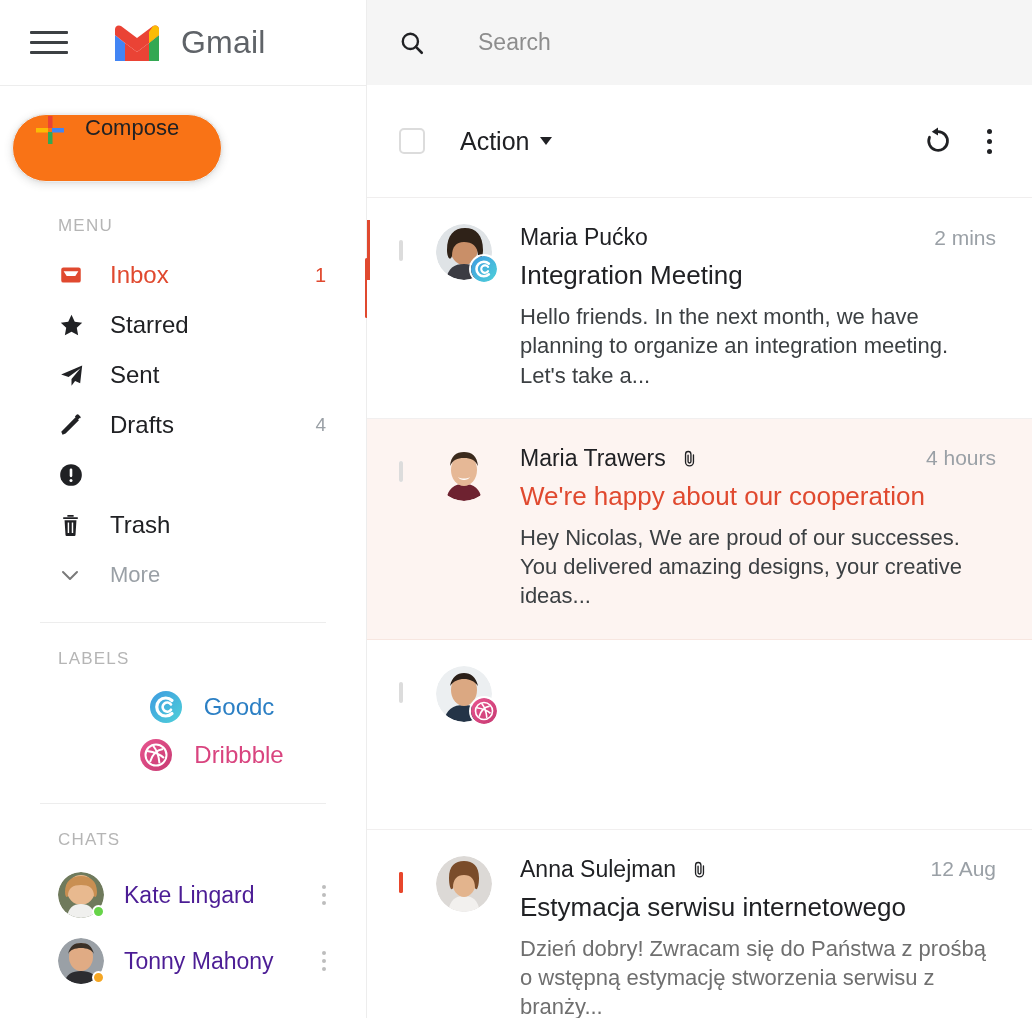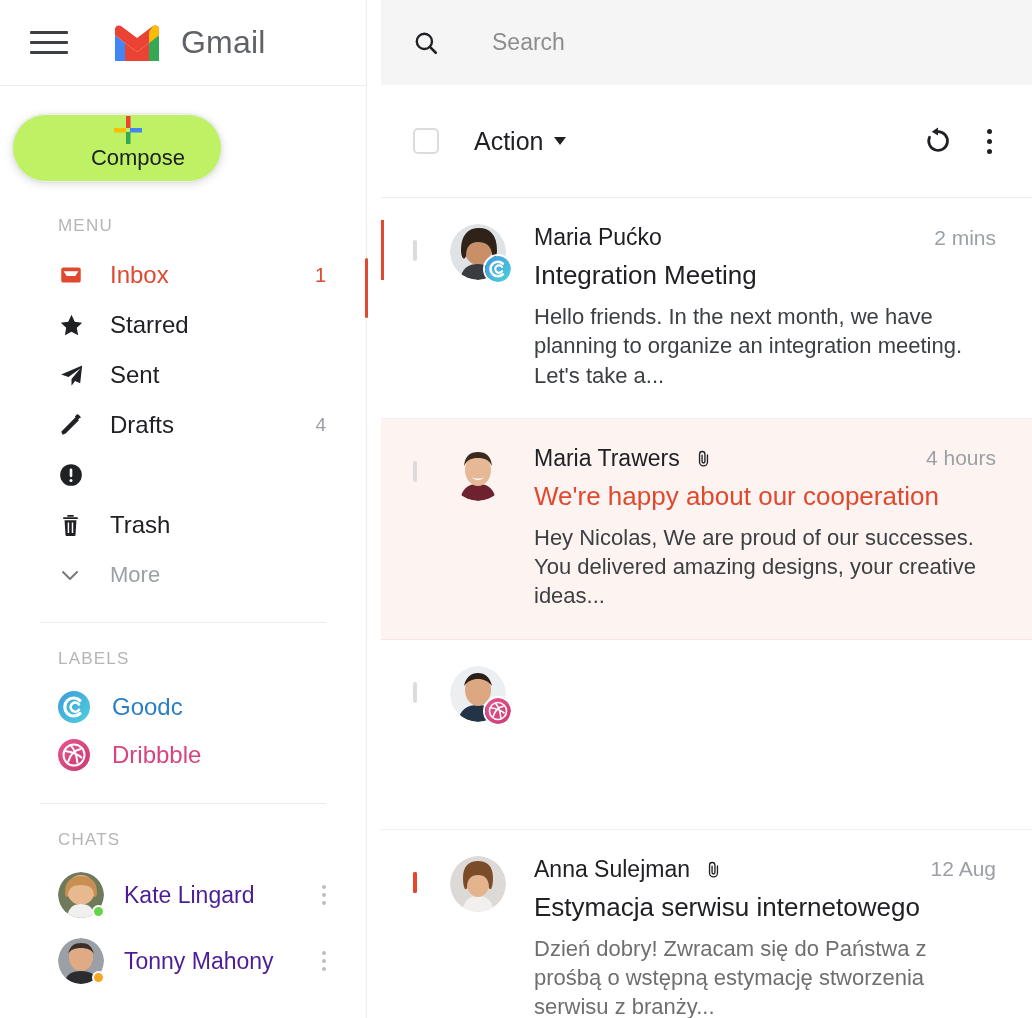--- a/index.html
+++ b/index.html
@@ -2,21 +2,21 @@
 <html><head>
 <meta charset="utf-8">
 <style>
   * { box-sizing: border-box; margin: 0; padding: 0; }
   html, body {
     width: 1032px; height: 1018px;
     background: #ffffff;
     font-family: "Liberation Sans", sans-serif;
     overflow: hidden;
   }
-  .app { display: flex; width: 1032px; height: 1018px; position: relative; gap: 14px; }
+  .app { display: flex; width: 1032px; height: 1018px; position: relative; }
 
   
   .sidebar {
     width: 367px; height: 1018px;
     background: #ffffff;
     position: relative;
     border-right: 1px solid #ededed;
     flex: 0 0 367px;
   }
   .brand-bar {
@@ -32,27 +32,26 @@
     margin-left: 18px;
     font-size: 32px; color: #5f6368; letter-spacing: .2px;
     font-family: "Liberation Sans", sans-serif;
   }
 
   
   .compose-wrap { padding: 28px 0 0 12px; }
   .compose-btn {
     width: 210px; height: 68px;
     border-radius: 40px;
-    background: #bef264;
+    background: #f97316;
     border: 1px solid #eceef0;
     box-shadow: 0 2px 8px rgba(60,64,67,.18), 0 0 2px rgba(60,64,67,.10);
-    display: flex; align-items: center;
+    display: flex; 
     padding-left: 22px;
     cursor: pointer;
-    flex-direction: column;
   }
   .plus-icon { width: 30px; height: 30px; flex: 0 0 30px; }
   .compose-label { margin-left: 20px; font-size: 22px; color: #202124; }
 
   
   .nav-section { padding: 0 0 0 58px; }
   .section-title {
     font-size: 17px; letter-spacing: 1.2px;
     color: #b5b5b5; font-weight: 400;
   }
@@ -63,21 +62,21 @@
   }
   .nav-ic { width: 30px; flex: 0 0 30px; display: flex; align-items: center; justify-content: flex-start; }
   .nav-label { margin-left: 22px; font-size: 24px; color: #202124; flex: 1; }
   .nav-count { font-size: 19px; color: #9aa0a6; }
   .nav-item.active .nav-label { color: #e0492f; }
   .nav-item.active .nav-count { color: #e0492f; font-size: 20px; }
   .nav-item.muted .nav-label { color: #9aa0a6; font-size: 22px; }
 
   .divider { height: 1px; background: #ededed; margin: 0 40px 0 40px; }
 
-  .label-item { display: flex; align-items: center; height: 48px; cursor: pointer; }
+  .label-item { display: flex; align-items: center; height: 48px; cursor: pointer; justify-content: center; }
   .label-ic { width: 32px; height: 32px; flex: 0 0 32px; }
   .label-text { margin-left: 22px; font-size: 24px; }
   .label-text.goodc { color: #2b7fc4; }
   .label-text.dribbble { color: #d9447f; }
 
   .chat-item { display: flex; align-items: center; height: 66px; cursor: pointer; padding-right: 40px; }
   .chat-av { position: relative; width: 46px; height: 46px; flex: 0 0 46px; }
   .chat-av .ph { width: 46px; height: 46px; border-radius: 50%; display: block; overflow: hidden; }
   .status-dot {
     position: absolute; right: -1px; bottom: 0px;

